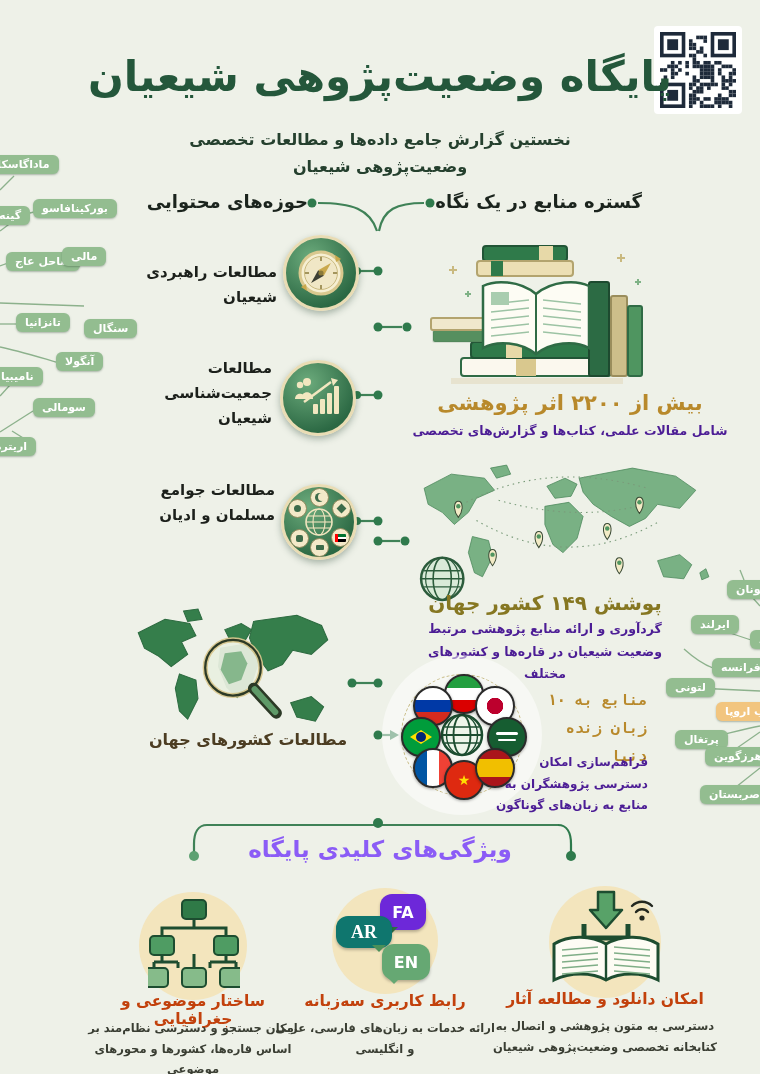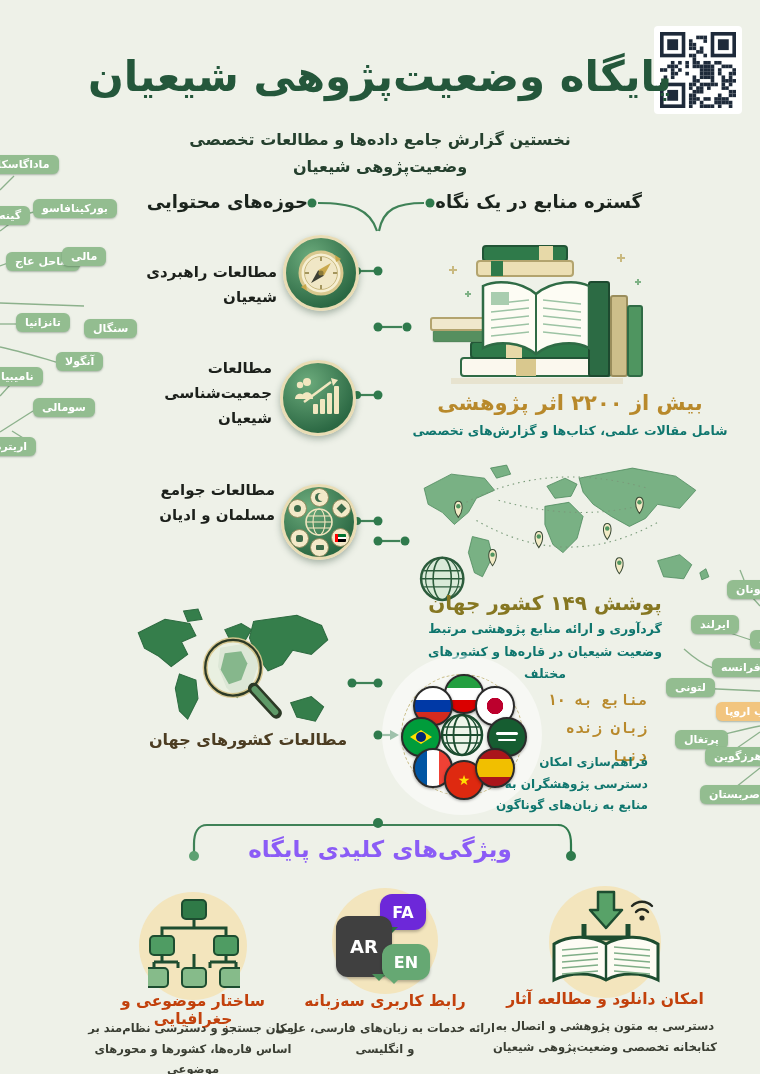--- a/index.html
+++ b/index.html
@@ -11,21 +11,21 @@
   .right{text-align:right;}
 
   
   .main-title{font-size:42px;font-weight:bold;color:#24573b;letter-spacing:-1px;}
   .subtitle{font-size:16px;font-weight:bold;color:#25402e;line-height:1.7;}
   .branch-header{font-size:18px;font-weight:bold;color:#1b241d;}
   .area-label{font-size:15px;font-weight:bold;color:#1c201b;line-height:1.65;}
   .area-label-map{font-size:16px;font-weight:bold;color:#4c3d22;}
   .res-title{font-size:21px;font-weight:bold;color:#b8892b;}
   .res-title-olive{font-size:20px;font-weight:bold;color:#867722;}
-  .res-sub{font-size:12.5px;font-weight:bold;color:#0f766e;line-height:1.8;}
+  .res-sub{font-size:12.5px;font-weight:bold;color:#4c1d95;line-height:1.8;}
   .features-heading{font-size:23px;font-weight:bold;color:#8b5cf6;}
   .feat-title{font-size:15.5px;font-weight:bold;color:#c2410c;}
   .feat-sub{font-size:11.5px;font-weight:bold;color:#3a3e33;line-height:1.8;}
 
   
   .pill{position:absolute;background:#93bd90;color:#fff;font-size:11px;font-weight:bold;
         padding:3px 9px;border-radius:6px;white-space:nowrap;direction:rtl;
         box-shadow:0 1px 2px rgba(40,70,45,.35);}
   .pill-orange{background:#f2c57f;}
 
@@ -61,21 +61,21 @@
   
   .cream{position:absolute;border-radius:50%;background:#f3e5bd;}
 
   
   .bubble{position:absolute;color:#fff;font-weight:bold;font-size:16px;
           display:flex;align-items:center;justify-content:center;
           border-radius:12px;box-shadow:0 2px 3px rgba(0,0,0,.25);}
   .bubble:after{content:"";position:absolute;width:0;height:0;border:7px solid transparent;}
   .bub-fa{background:#6d28d9;width:46px;height:36px;left:46px;top:4px;}
   .bub-fa:after{border-top-color:#2c6e45;left:4px;bottom:-11px;}
-  .bub-ar{background:#404040;width:56px;height:61px;left:2px;top:26px;font-size:18px;}
+  .bub-ar{background:#0f766e;width:56px;height:32px;left:2px;top:26px;font-size:18px;font-family:Liberation Serif, serif;}
   .bub-ar:after{border-top-color:#4a9059;right:6px;bottom:-11px;}
   .bub-en{background:#66a873;width:48px;height:36px;left:48px;top:54px;}
   .bub-en:after{border-top-color:#66a873;left:5px;bottom:-11px;}
 
   
   .mini{position:absolute;width:17px;height:17px;border-radius:50%;background:#f3e9c8;
         border:1px solid #8f8a5e;display:flex;align-items:center;justify-content:center;}
   .mini i{display:block;width:7px;height:7px;border-radius:50%;background:#3d6b4a;}
   .mini .crescent{width:9px;height:9px;border-radius:50%;background:#3d6b4a;position:relative;}
   .mini .crescent:after{content:"";position:absolute;left:3px;top:0;width:8px;height:8px;

